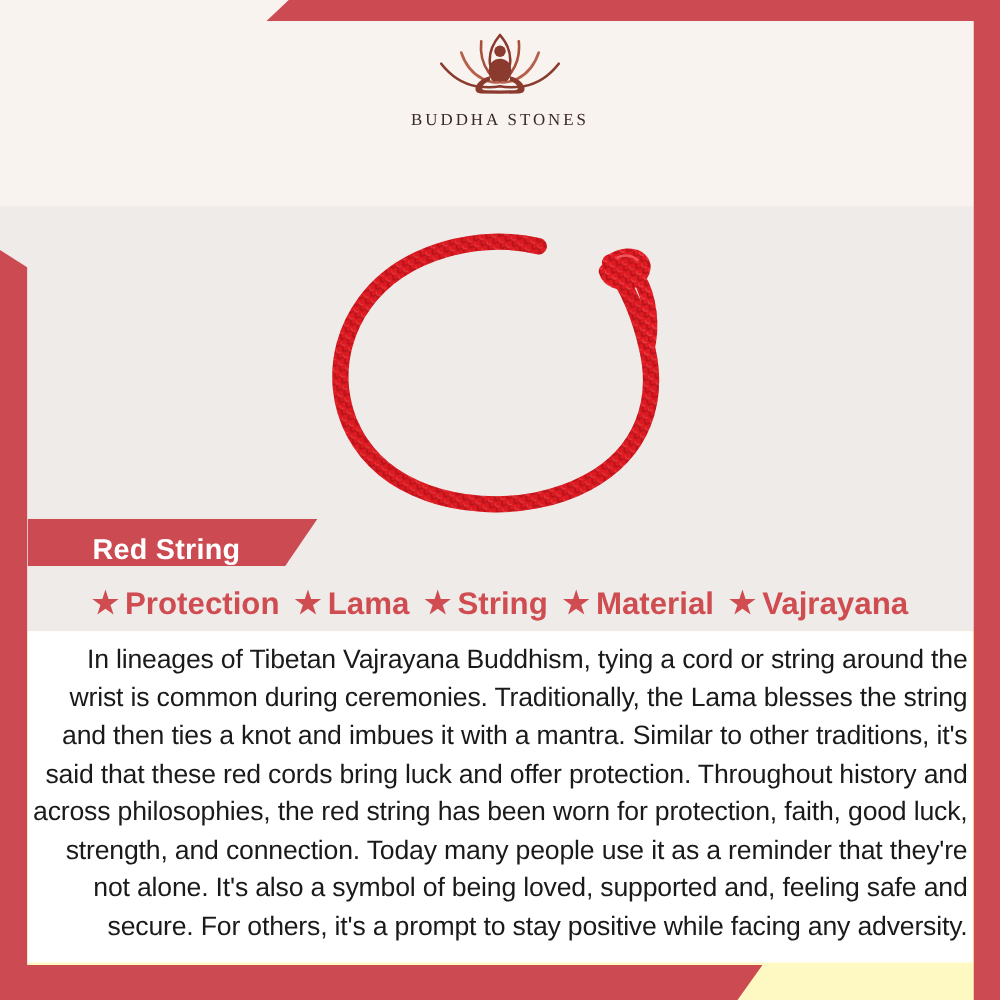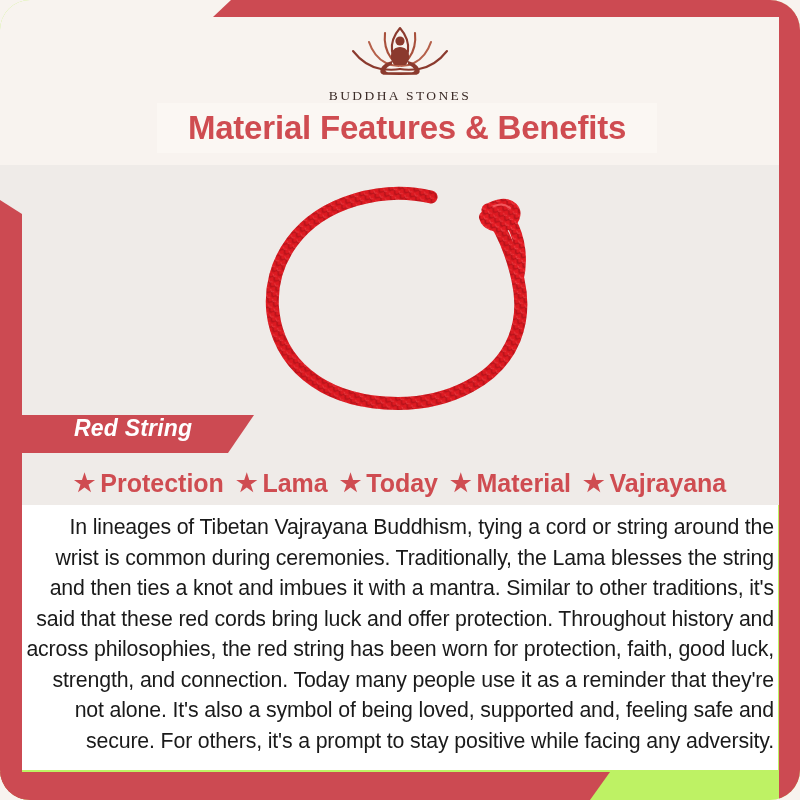--- a/index.html
+++ b/index.html
@@ -10,23 +10,22 @@
     width: 800px;
     height: 800px;
     background: #f8f3ef;
     font-family: "Liberation Sans", sans-serif;
     overflow: hidden;
   }
   #infographic {
     position: relative;
     width: 800px;
     height: 800px;
-    background: #bef264;
+    background: #fef9c3;
     overflow: hidden;
-    border-radius: 30px;
   }
 
   
   .bg-upper {
     position: absolute;
     left: 0; top: 0;
     width: 800px; height: 165px;
     background: #f8f3ef;
   }
   .bg-lower {
@@ -120,22 +119,21 @@
   .bracelet { display: block; }
 
   
   .ribbon {
     position: absolute;
     left: 22px; top: 415px;
     width: 232px; height: 38px;
     background: #cc4a52;
     clip-path: polygon(0 0, 100% 0, calc(100% - 26px) 100%, 0 100%);
     display: flex;
-    align-items: flex-start;
-    font-style: italic;
+    align-items: flex-end;
   }
   .ribbon-text {
     color: #ffffff;
     font-size: 23px;
     font-weight: bold;
     margin-left: 52px;
     letter-spacing: 0.2px;
   }
 
   
@@ -204,23 +202,20 @@
       </g>
       <g fill="#8b3a2e">
         <circle cx="75" cy="23" r="4.6"></circle>
         <path d="M75 29 C70 29, 66.5 32.5, 66 37.5 C65.6 41.6, 67.2 45, 69.5 47 L80.5 47 C82.8 45, 84.4 41.6, 84 37.5 C83.5 32.5, 80 29, 75 29 Z"></path>
         <path d="M67 43 C61 44.5, 56.5 48, 55.5 52 C54.8 54.8, 56.5 56.6, 59.5 56.8 L75 57 L90.5 56.8 C93.5 56.6, 95.2 54.8, 94.5 52 C93.5 48, 89 44.5, 83 43 L83 46.5 C86.5 47.8, 89 50, 89.4 52 C89.7 53.4, 88.7 54.2, 86.8 54.2 L75 54.3 L63.2 54.2 C61.3 54.2, 60.3 53.4, 60.6 52 C61 50, 63.5 47.8, 67 46.5 Z"></path>
       </g>
     </svg>
     <div class="logo-text">BUDDHA STONES</div>
   </div>
 
-  <div class="title-band">
-    <div class="title-text">Material Features &amp; Benefits</div>
-  </div>
 
   <div class="product-area">
     <svg class="bracelet" width="330" height="250" viewBox="0 0 330 250">
       <defs>
         <pattern id="braid" width="7" height="7" patternUnits="userSpaceOnUse" patternTransform="rotate(35)">
           <rect width="7" height="7" fill="#e31b23"></rect>
           <path d="M0 3.5 q1.75 -3 3.5 0 q1.75 3 3.5 0" stroke="#b3121a" stroke-width="1.5" fill="none"></path>
           <path d="M0 0.4 q1.75 2.6 3.5 0 q1.75 -2.6 3.5 0" stroke="#f4494f" stroke-width="1" fill="none"></path>
         </pattern>
       </defs>
@@ -242,21 +237,21 @@
     <div class="benefit">
       <span class="star">★</span>
       <span>Protection</span>
     </div>
     <div class="benefit">
       <span class="star">★</span>
       <span>Lama</span>
     </div>
     <div class="benefit">
       <span class="star">★</span>
-      <span>Today</span>
+      <span>String</span>
     </div>
     <div class="benefit">
       <span class="star">★</span>
       <span>Material</span>
     </div>
     <div class="benefit">
       <span class="star">★</span>
       <span>Vajrayana</span>
     </div>
   </div>

